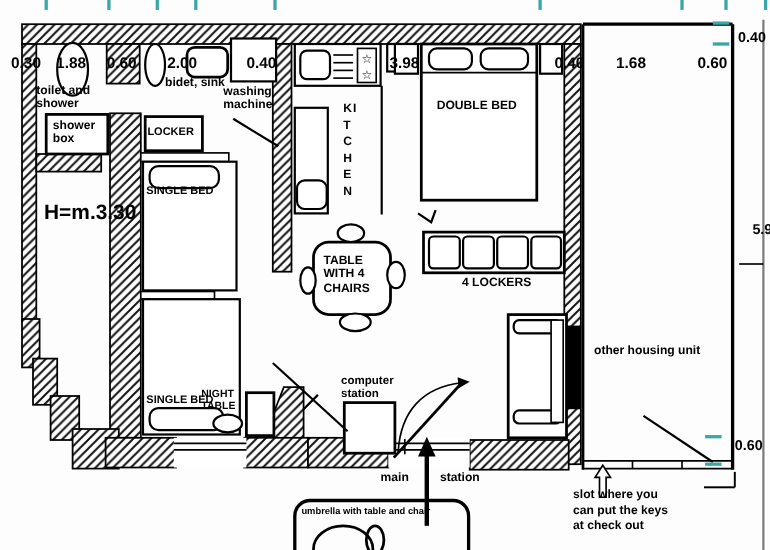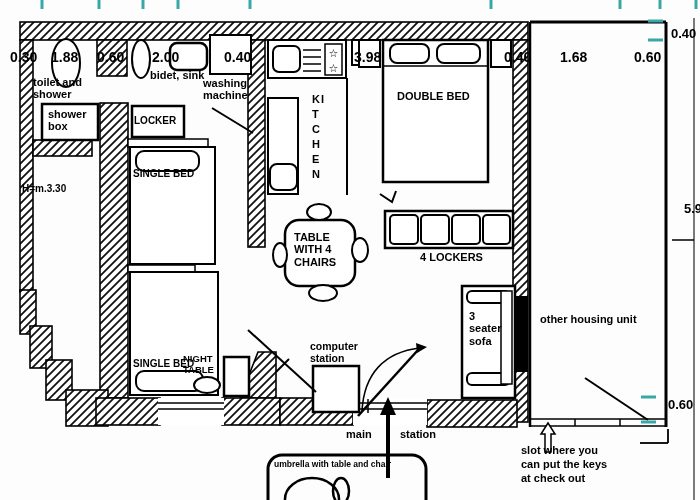--- a/index.html
+++ b/index.html
@@ -172,34 +172,33 @@
 <div class="lbl dimT" style="left:354px;top:6px">3.98</div>
 <div class="lbl dimT" style="left:504px;top:6px">0.40</div>
 <div class="lbl dimT" style="left:560px;top:6px">1.68</div>
 <div class="lbl dimT" style="left:634px;top:6px">0.60</div>
 
 <div class="lbl dimR" style="left:671px;top:27px">0.40</div>
 <div class="lbl dimR" style="left:684px;top:202px">5.95</div>
 <div class="lbl dimR" style="left:668px;top:398px">0.60</div>
 <div class="lbl dimT" style="left:663px;top:477px">2.40</div>
 
-<div class="lbl" style="left:22px;top:183px;font-size:10px">H=m.3.30</div>
+<div class="lbl" style="left:40px;top:183px;font-size:19px">H=m.3.30</div>
 
 <div class="lbl wrap" style="left:33px;top:76px;width:64px;font-size:11px">toilet and shower</div>
 <div class="lbl wrap" style="left:48px;top:108px;width:50px;font-size:11px">shower box</div>
 <div class="lbl" style="left:150px;top:69px;font-size:11px">bidet, sink</div>
 <div class="lbl wrap" style="left:203px;top:77px;width:54px;font-size:11px">washing machine</div>
 <div class="lbl ctr" style="left:134px;top:115px;width:48px;font-size:10px">LOCKER</div>
 <div class="lbl" style="left:133px;top:168px;font-size:10px">SINGLE BED</div>
 <div class="lbl" style="left:133px;top:358px;font-size:10px">SINGLE BED</div>
 <div class="lbl vertical wrap" style="left:312px;top:92px;font-size:11px">KITCHEN</div>
 <div class="lbl" style="left:397px;top:90px;font-size:11px">DOUBLE BED</div>
 <div class="lbl wrap" style="left:294px;top:231px;width:58px;font-size:11px">TABLE WITH 4 CHAIRS</div>
 <div class="lbl" style="left:420px;top:251px;font-size:11px">4 LOCKERS</div>
-<div class="lbl wrap" style="left:469px;top:310px;width:38px;font-size:11px">3 seater sofa</div>
 <div class="lbl wrap" style="left:183px;top:354px;width:44px;font-size:9.5px">NIGHT TABLE</div>
 <div class="lbl wrap" style="left:310px;top:341px;width:58px;font-size:10.5px">computer station</div>
 <div class="lbl" style="left:346px;top:428px;font-size:11px">main</div>
 <div class="lbl" style="left:400px;top:428px;font-size:11px">station</div>
 <div class="lbl" style="left:540px;top:313px;font-size:11px">other housing unit</div>
 <div class="lbl wrap" style="left:521px;top:444px;width:98px;font-size:11px;line-height:1.25">slot where you can put the keys at check out</div>
 <div class="lbl" style="left:274px;top:460px;font-size:8.5px">umbrella with table and chair</div>
 
 </div>
 

